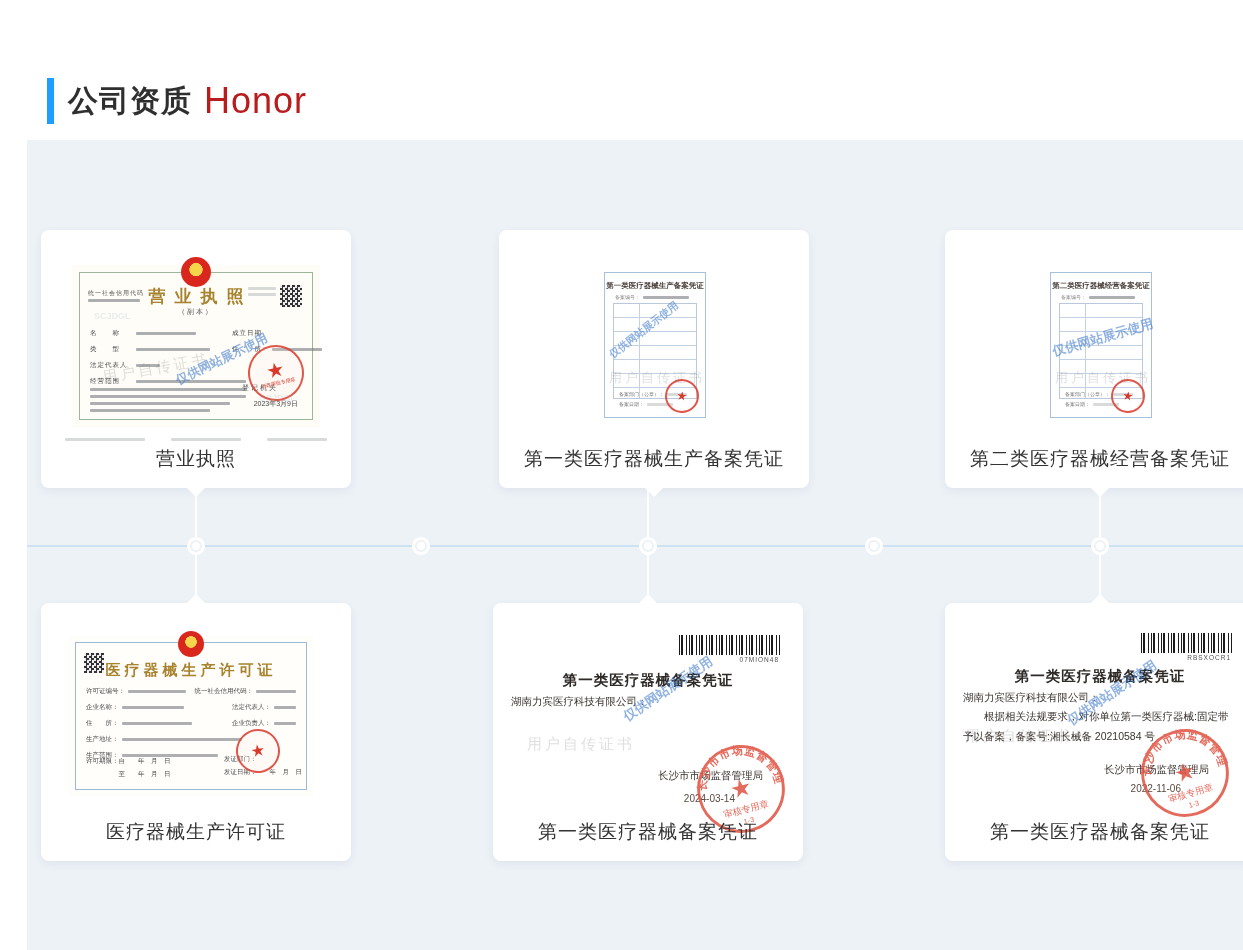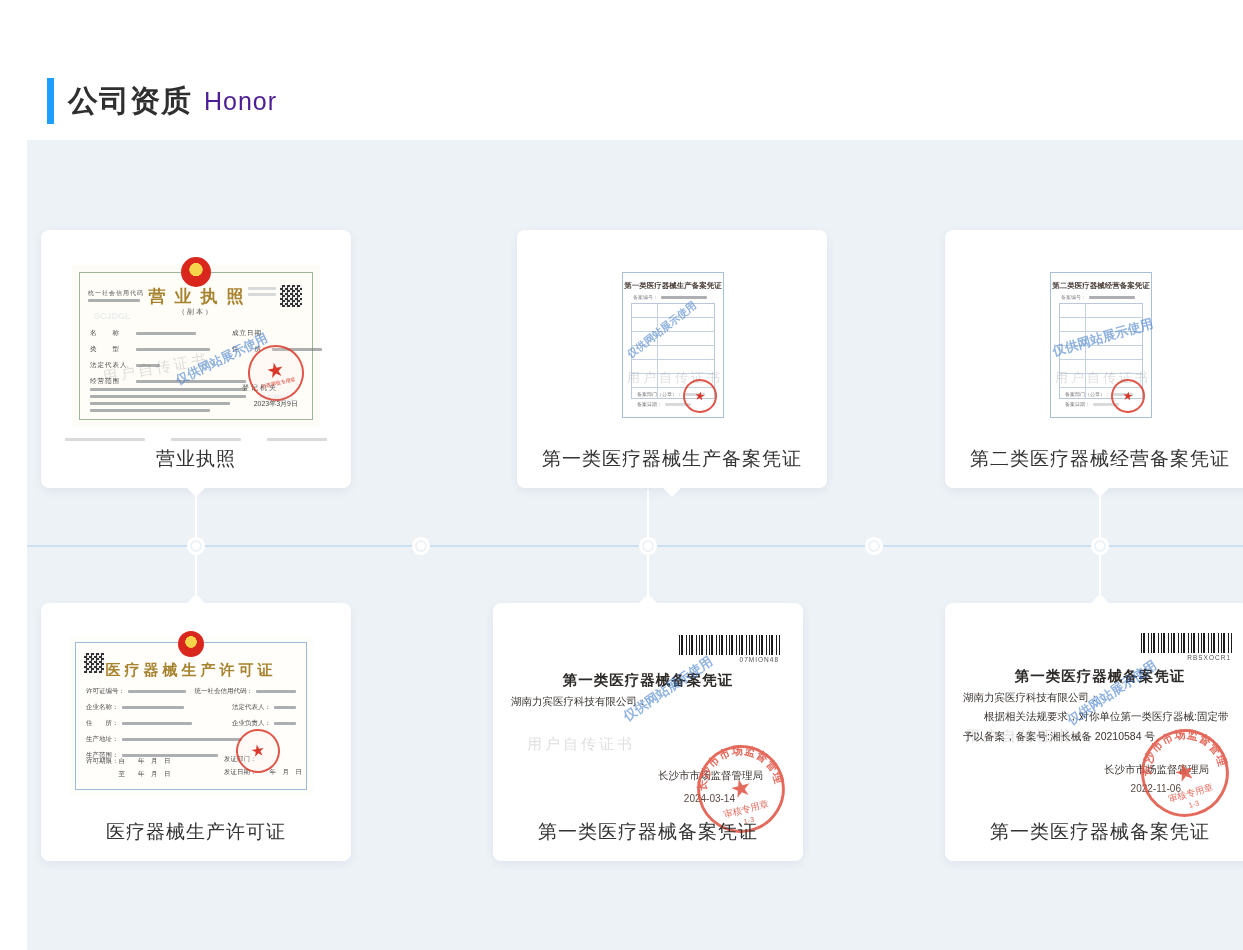--- a/index.html
+++ b/index.html
@@ -3,21 +3,21 @@
 <meta charset="utf-8">
 <style>
   * { margin:0; padding:0; box-sizing:border-box; }
   html,body { width:1243px; height:950px; background:#ffffff; font-family:"Liberation Sans","DejaVu Sans",sans-serif; }
   #page { position:relative; width:1243px; height:950px; overflow:hidden;margin-left:27px; }
 
   
   .header { position:absolute; left:20px; top:76px; height:50px; display:flex; align-items:center; }
   .accent-bar { width:7px; height:46px; background:#1e9fff; margin-right:14px; }
   .page-title { font-size:30px; font-weight:600; color:#2f2f2f; letter-spacing:1px; }
-  .page-subtitle { font-size:25px; font-weight:400; color:#4c1d95; margin-left:12px; letter-spacing:1px; }
+  .page-subtitle { font-size:36px; font-weight:400; color:#b91c1c; margin-left:12px; letter-spacing:1px; }
 
   
   .section-bg { position:absolute; left:0; top:140px; width:1243px; height:810px; background:#edf2f7; }
   .timeline-line { position:absolute; left:0; top:545px; width:1243px; height:2px; background:#cde1f2; }
   .connector { position:absolute; top:489px; width:2px; height:114px; background:#ffffff; }
   .timeline-dot { position:absolute; top:542px; width:8px; height:8px; border-radius:50%; background:#ffffff;
                   box-shadow:0 0 0 2px #edf2f7, 0 0 0 5px #ffffff; }
 
   
   .card { position:absolute; width:310px; height:258px; background:#ffffff; border-radius:8px;
@@ -183,21 +183,21 @@
       </div>
     </div>
     <div class="photo-footer">
       <div class="sm" style="width:80px"></div>
       <div class="sm" style="width:70px"></div>
       <div class="sm" style="width:60px"></div>
     </div>
     <div class="caption">营业执照</div>
   </div>
 
-  <div class="card" style="left:490px; top:230px">
+  <div class="card" style="left:472px; top:230px">
     <div class="tail-down"></div>
     <div class="pcert">
       <div class="pcert-inner">
         <div class="pc-title">第一类医疗器械生产备案凭证</div>
         <div class="pc-subline">
           <span>备案编号：</span>
           <span class="sm dark" style="width:46px"></span>
         </div>
         <div class="pc-table">
             <div class="pc-col"></div>

